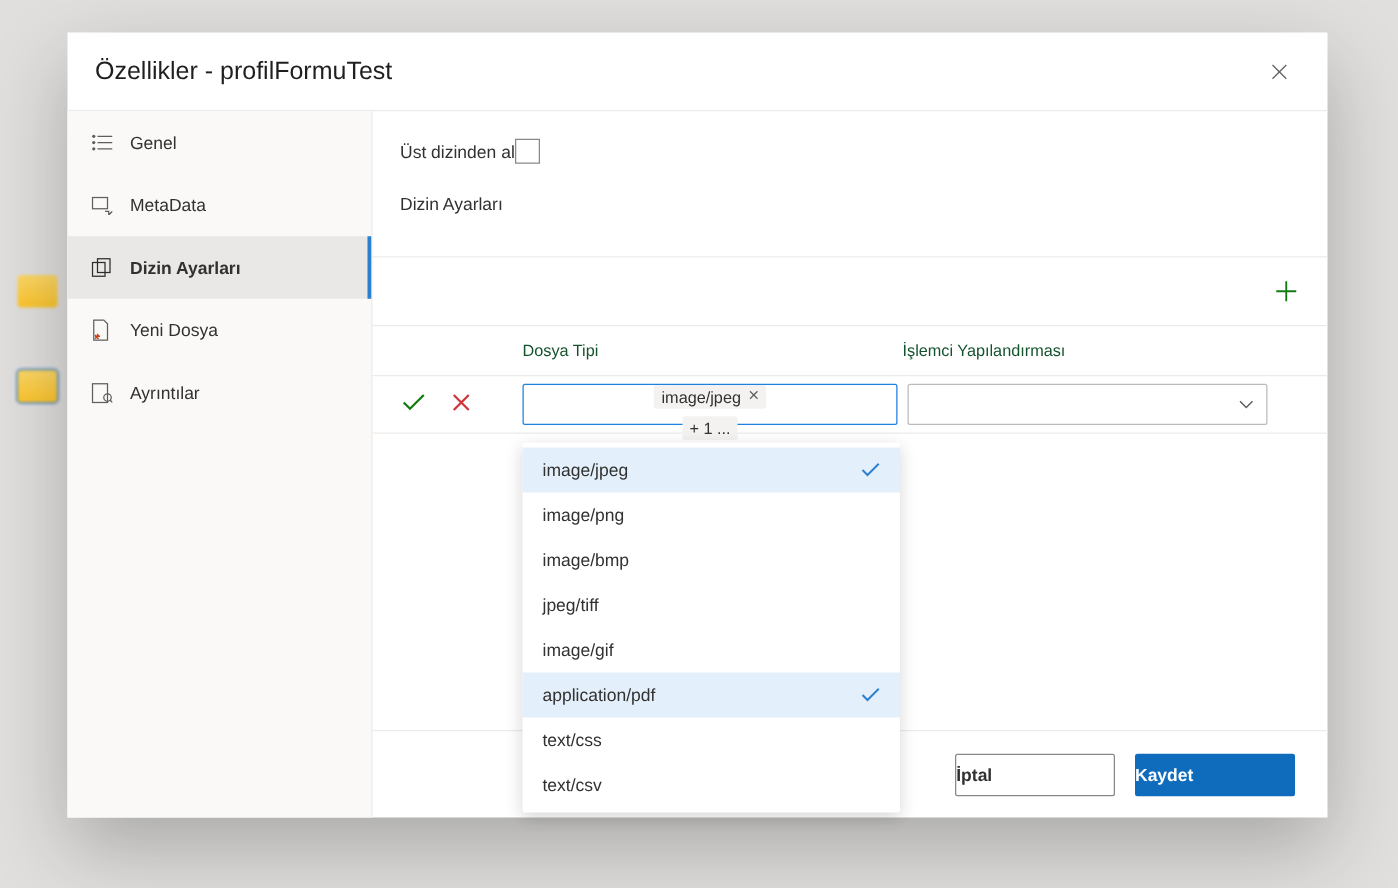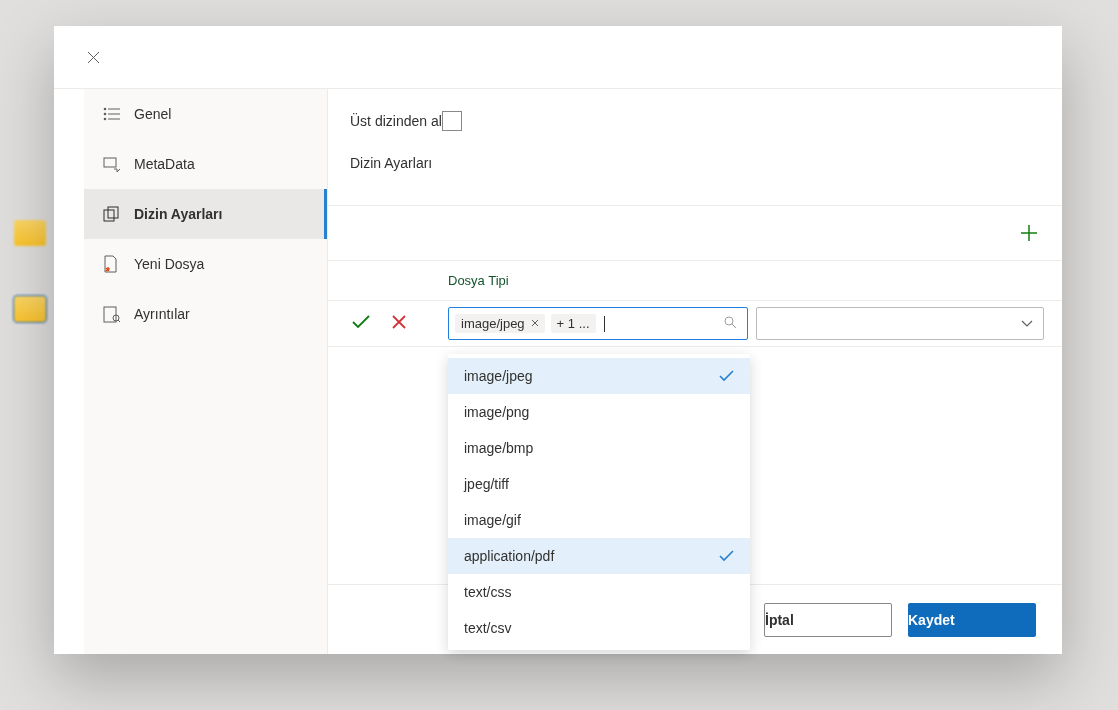--- a/index.html
+++ b/index.html
@@ -53,21 +53,20 @@
       width: 34px; height: 34px;
       display: flex; align-items: center; justify-content: center;
       cursor: pointer;
     }
 
     .modal-body {
       flex: 1;
       display: flex;
       border-top: 1px solid #edebe9;
       min-height: 0;
-      padding-left: 30px;
     }
 
     .sidebar {
       width: 244px;
       background: #faf9f8;
       border-right: 1px solid #edebe9;
       padding-top: 0;
     }
     .sidebar-item {
       height: 50px;
@@ -145,20 +144,21 @@
     }
     .row-actions { display: flex; gap: 22px; align-items: center; padding-left: 24px; }
 
     .multiselect {
       width: 300px; height: 33px;
       border: 1px solid #1f80e0;
       border-radius: 2px;
       display: flex; align-items: center; gap: 6px;
       padding: 0 6px;
       position: relative;
+      flex-direction: column;
     }
     .tag {
       background: #f3f2f1;
       border-radius: 2px;
       padding: 2px 6px;
       font-size: 13px;
       display: flex; align-items: center; gap: 6px;
     }
     .tag .tag-x { font-size: 10px; color: #605e5c; }
     .search-slot {
@@ -224,20 +224,21 @@
 <body>
 
 <div class="backdrop">
   <div class="bg-folder a"></div>
   <div class="bg-folder b"></div>
 </div>
 
 <div class="modal">
 
   <div class="modal-header">
+    <div class="modal-title">Özellikler - profilFormuTest</div>
     <div class="close-btn">
       <svg width="13" height="13" viewBox="0 0 13 13">
         <line x1="1" y1="1" x2="12" y2="12" stroke="#605e5c" stroke-width="1"></line>
         <line x1="12" y1="1" x2="1" y2="12" stroke="#605e5c" stroke-width="1"></line>
       </svg>
     </div>
   </div>
 
   <div class="modal-body">
 
@@ -314,20 +315,21 @@
           <svg width="18" height="18" viewBox="0 0 18 18">
             <line x1="9" y1="1" x2="9" y2="17" stroke="#107c10" stroke-width="1.5"></line>
             <line x1="1" y1="9" x2="17" y2="9" stroke="#107c10" stroke-width="1.5"></line>
           </svg>
         </div>
       </div>
 
       <div class="grid-head">
         <div class="col-actions"></div>
         <div class="col-type">Dosya Tipi</div>
+        <div class="col-proc">İşlemci Yapılandırması</div>
       </div>
 
       <div class="grid-row">
         <div class="col-actions row-actions">
           <span>
             <svg width="18" height="14" viewBox="0 0 18 14">
               <polyline points="1,7 6,12 17,1" fill="none" stroke="#107c10" stroke-width="1.8"></polyline>
             </svg>
           </span>
           <span>

